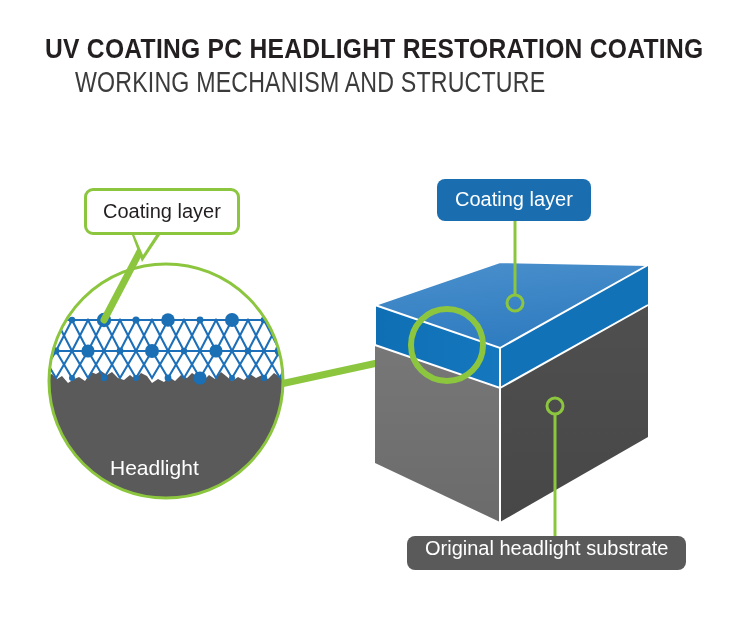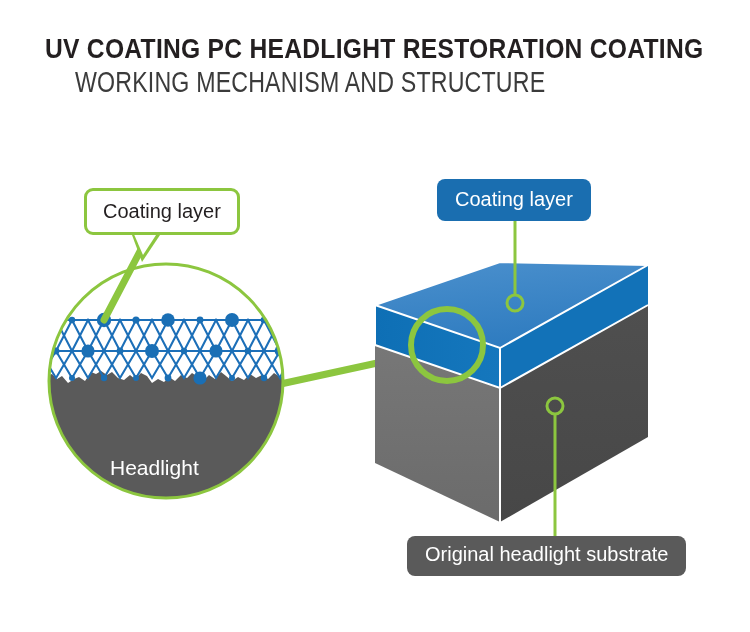--- a/index.html
+++ b/index.html
@@ -87,21 +87,21 @@
     padding: 10px 18px 12px 18px;
     border-radius: 8px;
     background: #1a6eb0;
     color: #ffffff;
     font-size: 20px;
     z-index: 5;
   }
   .label-pill-gray {
     left: 407px;
     top: 536px;
-    padding: 8px 18px 12px 18px;
+    padding: 2px 18px 12px 18px;
     border-radius: 8px;
     background: #5a5a5a;
     color: #ffffff;
     font-size: 20px;
     z-index: 5;
   }
   .headlight-text {
     position: absolute;
     left: 110px;
     top: 417px;

